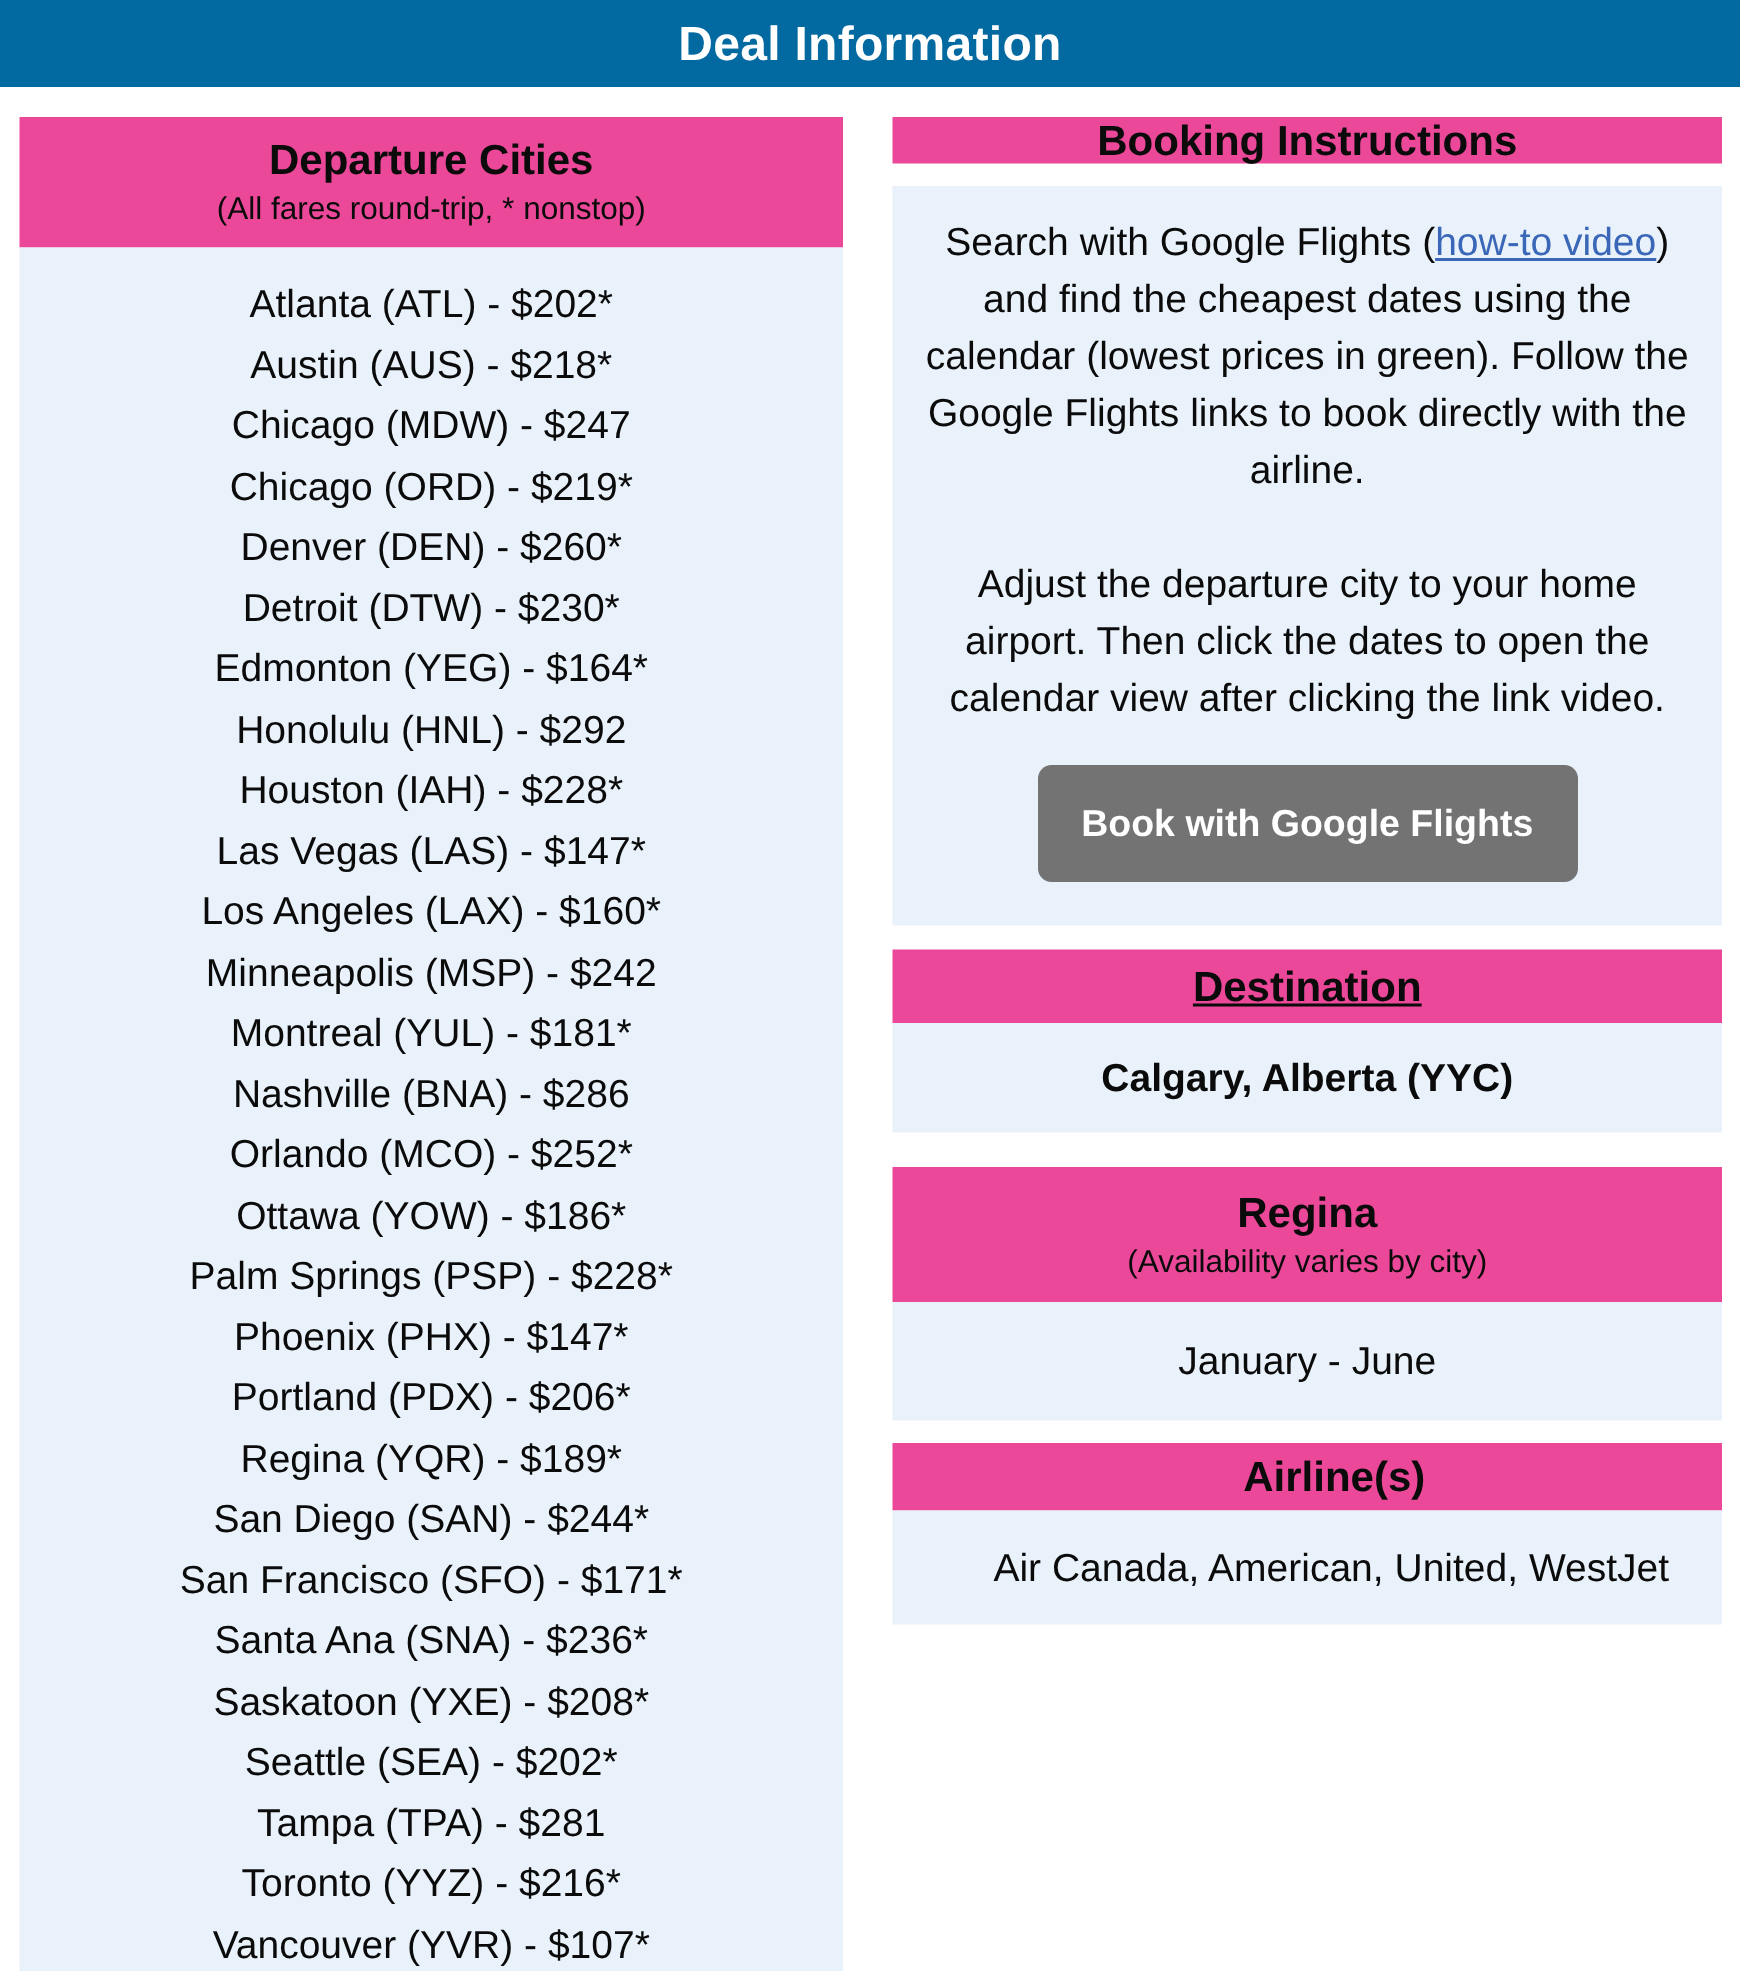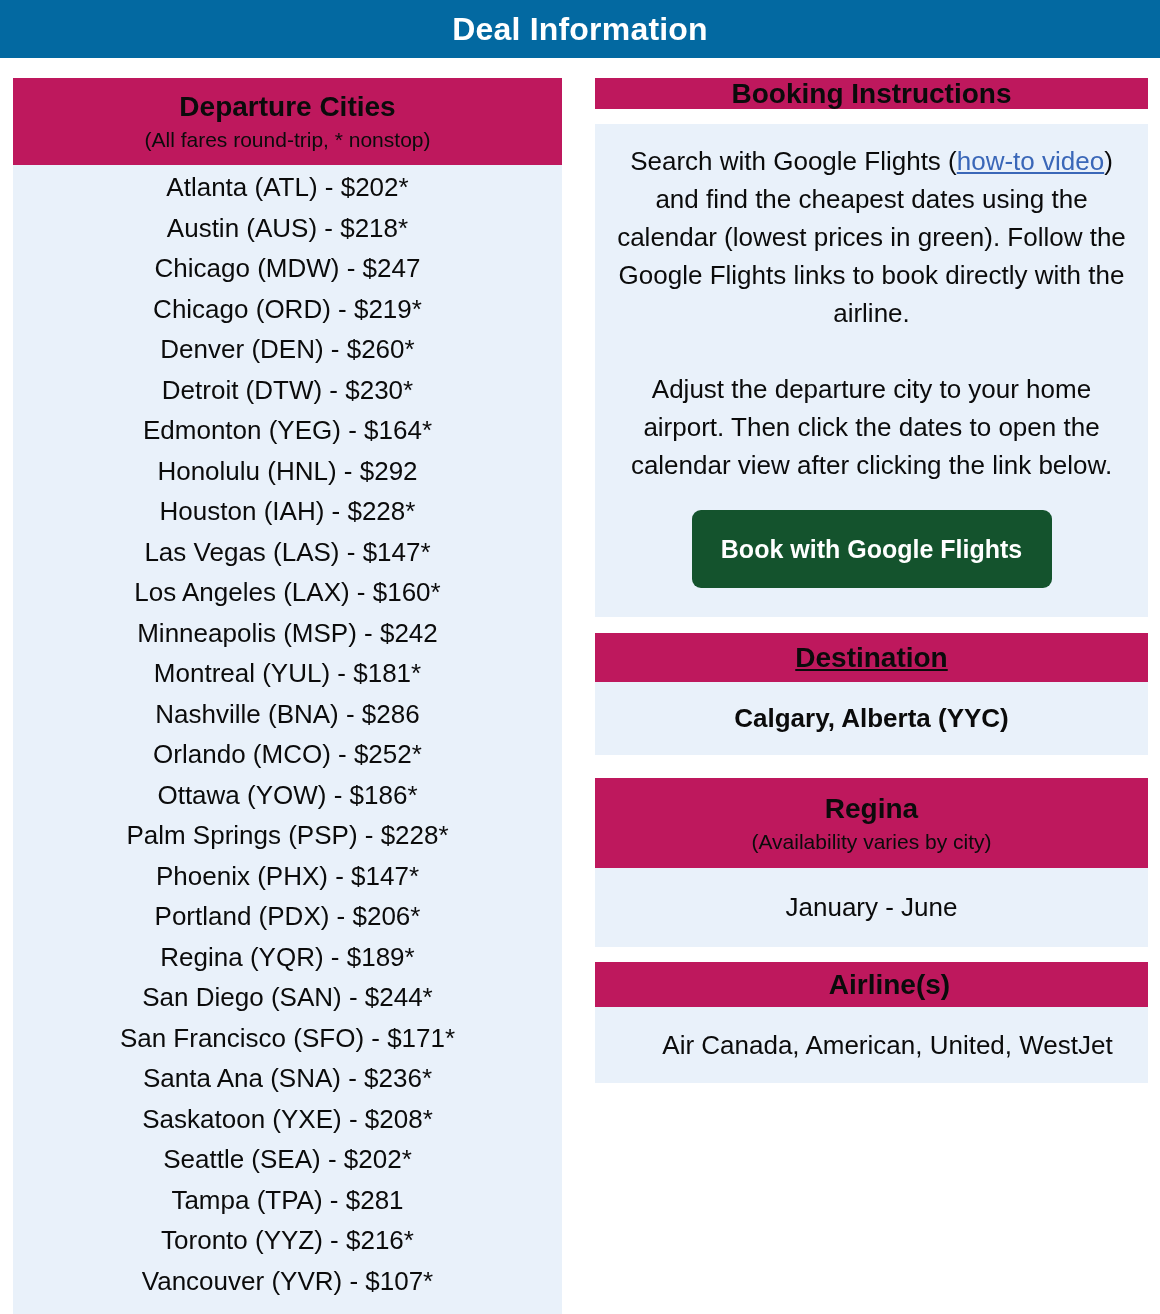--- a/index.html
+++ b/index.html
@@ -28,21 +28,21 @@
   }
   .banner-title {
     color: #ffffff;
     font-size: 32px;
     font-weight: bold;
     letter-spacing: 0.2px;
   }
 
   
   .card-header {
-    background: #be185d;
+    background: #ec4899;
     display: flex;
     flex-direction: column;
     align-items: center;
     justify-content: center;
     text-align: center;
   }
   .card-body {
     background: #e9f1fa;
     text-align: center;
   }
@@ -60,21 +60,21 @@
   
   .left-card-header {
     position: absolute;
     left: 13px; top: 78px;
     width: 549px; height: 87px;
   }
   .left-card-body {
     position: absolute;
     left: 13px; top: 165px;
     width: 549px; bottom: 0;
-    padding-top: 2px;
+    padding-top: 17px;
     box-sizing: border-box;
   }
   .city-row {
     font-size: 26px;
     line-height: 40.5px;
     text-align: center;
     white-space: nowrap;
   }
 
   
@@ -96,21 +96,21 @@
   .howto-link {
     color: #3a67b8;
     text-decoration: underline;
     cursor: pointer;
   }
   .book-button {
     display: block;
     margin: 26px auto 0 auto;
     width: 360px;
     height: 78px;
-    background: #14532d;
+    background: #737373;
     border: none;
     border-radius: 9px;
     color: #ffffff;
     font-family: "Liberation Sans", sans-serif;
     font-size: 25px;
     font-weight: bold;
     cursor: pointer;
   }
 
   .dest-header { top: 633px; height: 49px; text-decoration: underline; }
@@ -175,21 +175,21 @@
     <div class="city-row">Tampa (TPA) - $281</div>
     <div class="city-row">Toronto (YYZ) - $216*</div>
     <div class="city-row">Vancouver (YVR) - $107*</div>
   </div>
 
 <div class="card-header right-card-header bi-header">
   <div class="hdr-title">Booking Instructions</div>
 </div>
 <div class="card-body right-card-body bi-body">
   <p class="bi-paragraph"><span>Search with Google Flights (</span><a class="howto-link">how-to video</a><span>) and find the cheapest dates using the calendar (lowest prices in green). Follow the Google Flights links to book directly with the airline.</span></p>
-  <p class="bi-paragraph">Adjust the departure city to your home airport. Then click the dates to open the calendar view after clicking the link below.</p>
+  <p class="bi-paragraph">Adjust the departure city to your home airport. Then click the dates to open the calendar view after clicking the link video.</p>
   <button class="book-button">Book with Google Flights</button>
 </div>
 
 <div class="card-header right-card-header dest-header">
   <div class="hdr-title">Destination</div>
 </div>
 <div class="card-body right-card-body dest-body">
   <span>Calgary, Alberta (YYC)</span>
 </div>
 

